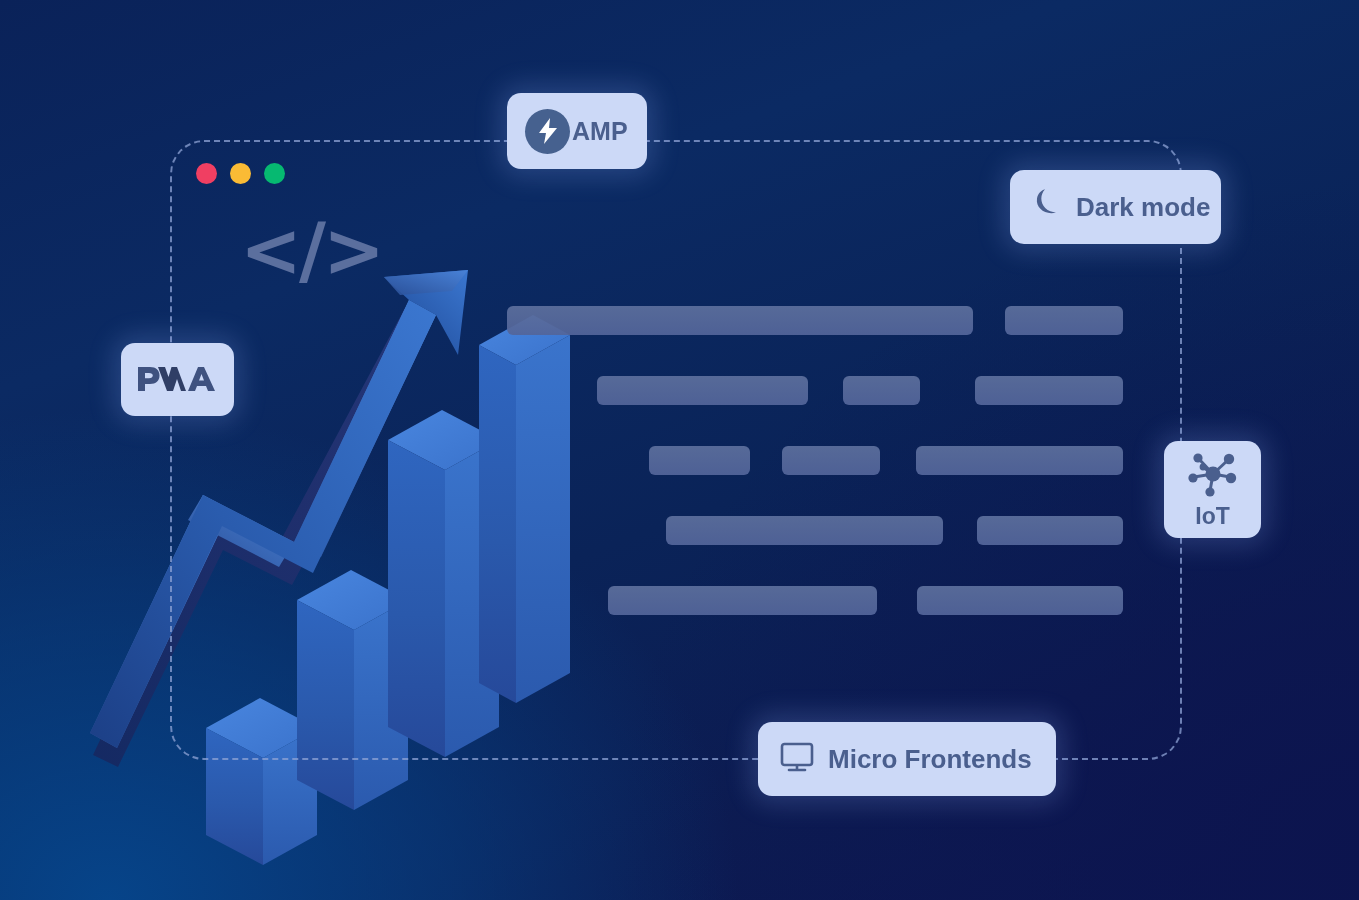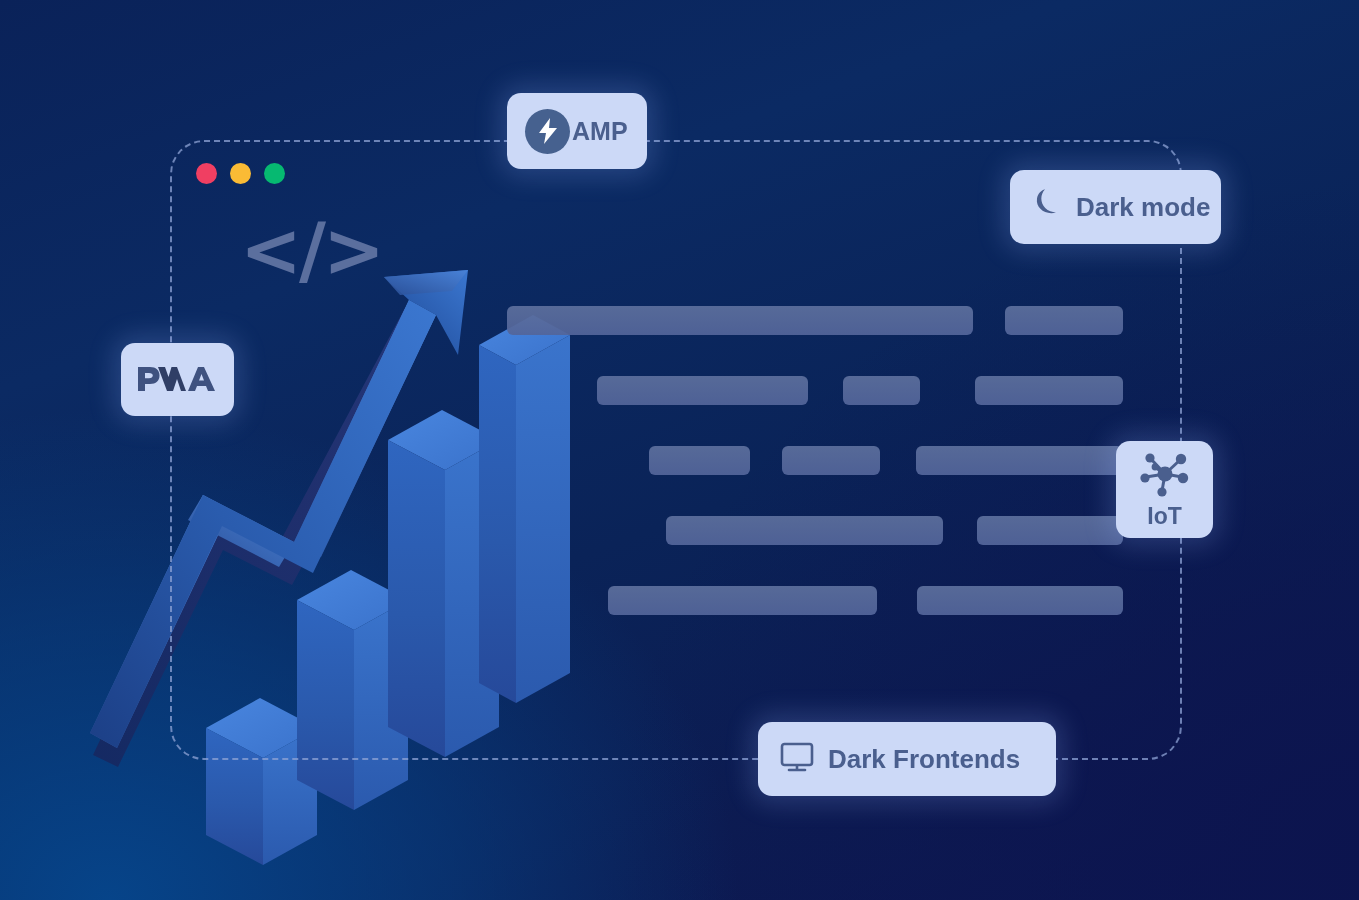--- a/index.html
+++ b/index.html
@@ -148,21 +148,21 @@
   #badge-dark .blabel { font-size: 26px; }
 
   #badge-pwa {
     left: 121px; top: 343px;
     width: 113px; height: 73px;
     justify-content: center;
     box-sizing: border-box;
   }
 
   #badge-iot {
-    left: 1116px; top: 441px;
+    left: 1164px; top: 441px;
     width: 97px; height: 97px;
     flex-direction: column;
     justify-content: center;
     gap: 4px;
     box-sizing: border-box;
   }
   #badge-iot .blabel { font-size: 23px; }
 
   #badge-mfe {
     left: 758px; top: 722px;
@@ -338,17 +338,17 @@
   </div>
 
   <div class="badge" id="badge-mfe">
     <span>
       <svg width="34" height="32" viewBox="0 0 34 32">
         <rect x="2" y="3" width="30" height="21" rx="2.5" fill="none" stroke="#4a5f8e" stroke-width="2.6"></rect>
         <line x1="17" y1="24" x2="17" y2="28" stroke="#4a5f8e" stroke-width="2.6"></line>
         <line x1="9" y1="29" x2="25" y2="29" stroke="#4a5f8e" stroke-width="2.6" stroke-linecap="round"></line>
       </svg>
     </span>
-    <span class="blabel">Dark Frontends</span>
+    <span class="blabel">Micro Frontends</span>
   </div>
 
 
 </div>
 
 </body></html>

